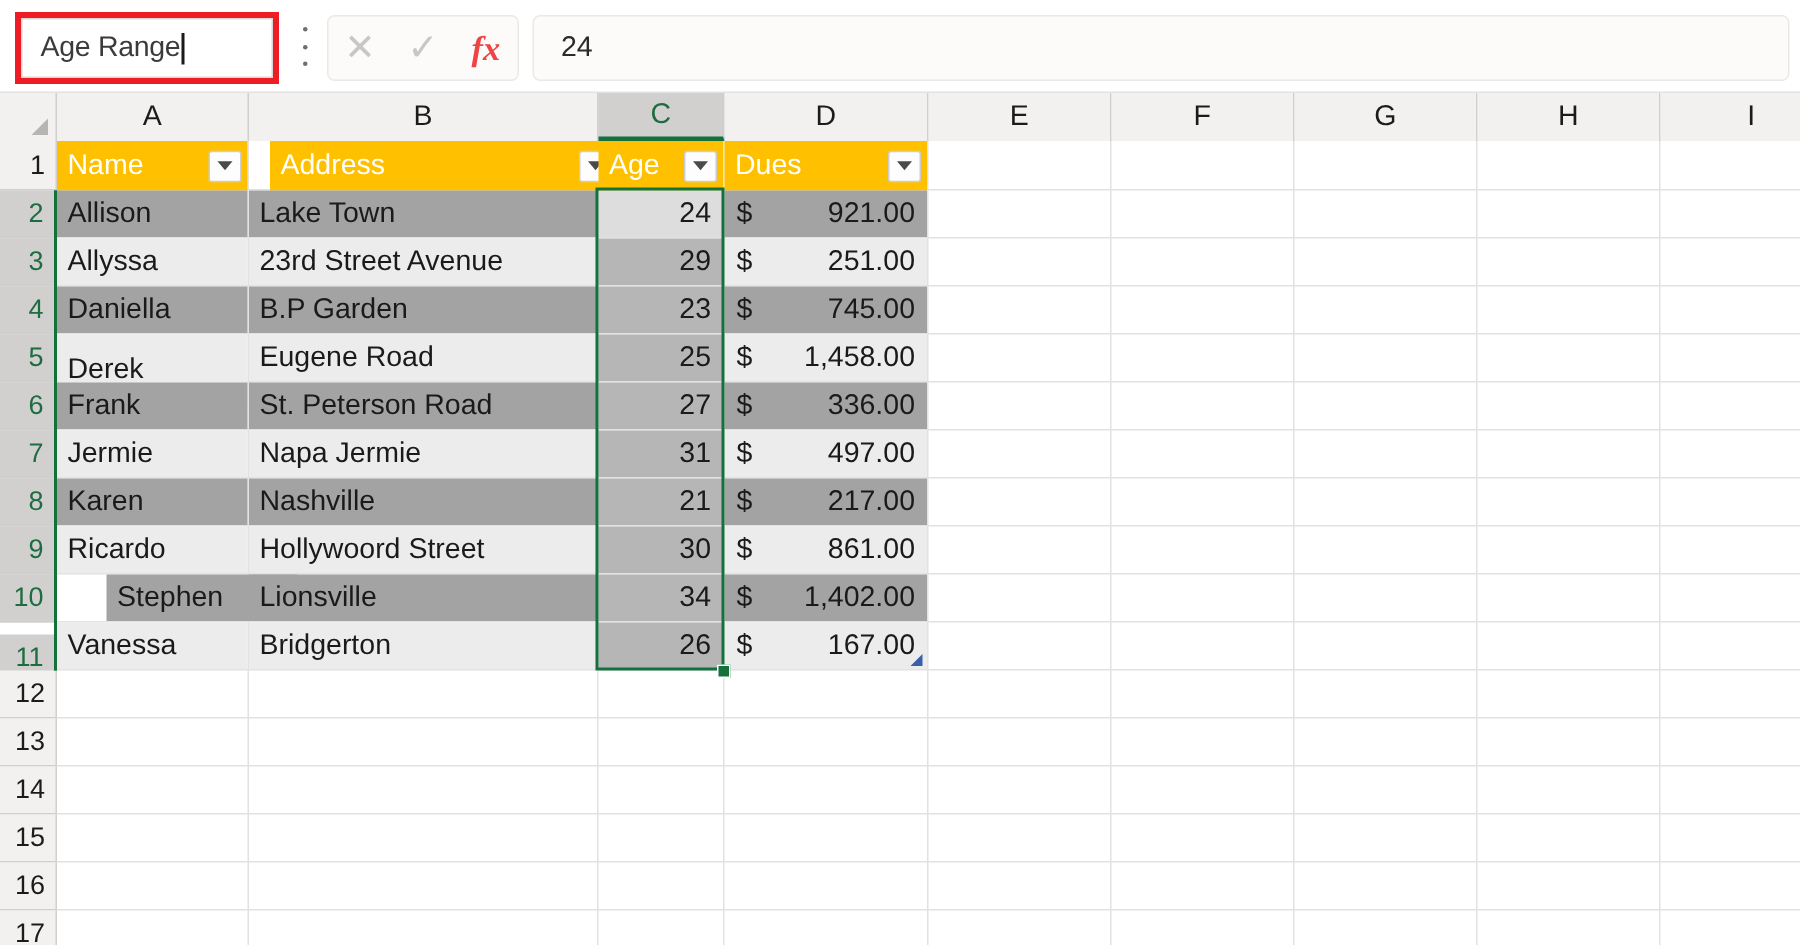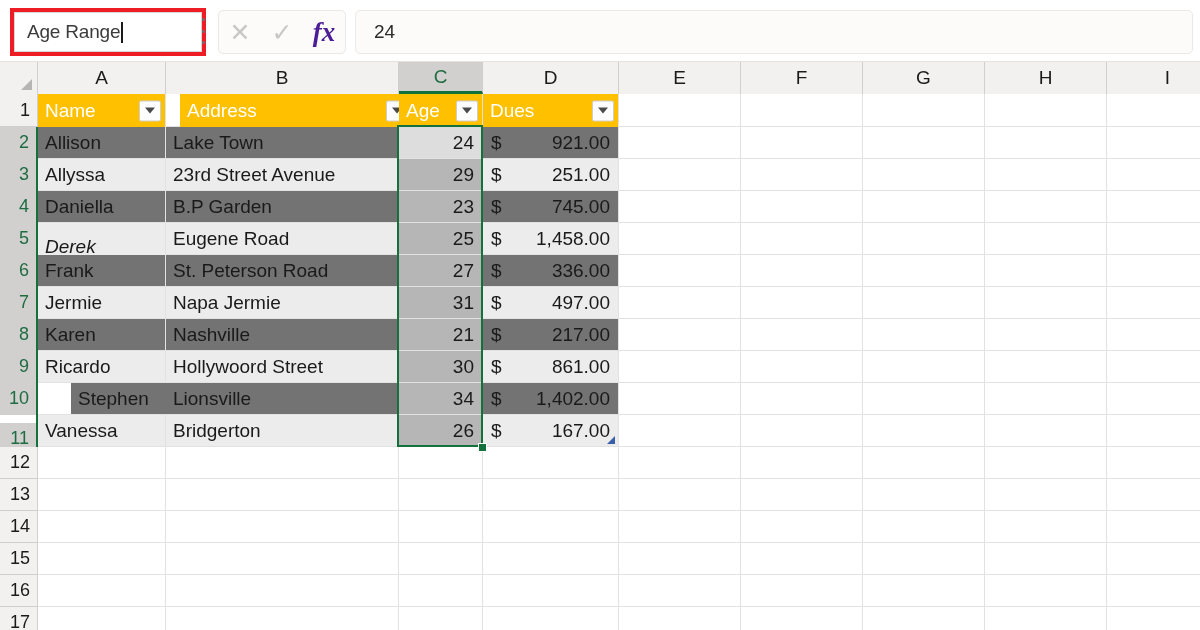--- a/index.html
+++ b/index.html
@@ -13,21 +13,21 @@
   
   #formula-strip {
     position: absolute; left: 0; top: 0;
     width: 1200px; height: 62px;
     background: #ffffff;
     border-bottom: 1px solid #e4e2e0;
   }
 
   #name-box-wrap {
     position: absolute; left: 10px; top: 8px;
-    width: 196px; height: 48px;
+    width: 176px; height: 48px;
     border: 4px solid #ee1c24;
     background: #ffffff;
     display: flex; align-items: center;
   }
   #name-box {
     width: 100%; height: 100%;
     border: 1px solid #d8d6d4;
     background: #ffffff;
     display: flex; align-items: center;
     padding-left: 12px;
@@ -61,21 +61,21 @@
     border: 1px solid #ebe9e7;
     border-radius: 5px;
     display: flex; align-items: center;
   }
   #fx-group .btn {
     flex: 1; height: 100%;
     display: flex; align-items: center; justify-content: center;
   }
   .ic-cancel { font-size: 25px; color: #c9c7c5; font-weight: 300; line-height: 1; }
   .ic-enter  { font-size: 25px; color: #c9c7c5; font-weight: 300; line-height: 1; }
-  .ic-fx     { font-size: 27px; color: #4c1d95; font-family: "Liberation Serif", serif; font-style: italic; font-weight: 700; line-height: 1; }
+  .ic-fx     { font-size: 23px; color: #ef4444; font-family: "Liberation Serif", serif; font-style: italic; font-weight: 700; line-height: 1; }
 
   #formula-input {
     position: absolute; left: 355px; top: 10px;
     width: 838px; height: 44px;
     background: #fcfbfa;
     border: 1px solid #ebe9e7;
     border-radius: 5px;
     display: flex; align-items: center;
     padding-left: 18px;
     font-size: 19px; color: #2b2b2b;
@@ -172,21 +172,21 @@
     display: flex; align-items: center; justify-content: center;
   }
   .filter-btn .tri {
     width: 0; height: 0;
     border-left: 5px solid transparent;
     border-right: 5px solid transparent;
     border-top: 6px solid #4a4a4a;
   }
 
   
-  .band-a { background: #737373; }
+  .band-a { background: #a3a3a3; }
   .band-b { background: #ececec; }
 
   .txt-left  { justify-content: flex-start; padding-left: 7px; }
   .txt-right { justify-content: flex-end;   padding-right: 8px; }
 
   .acct {
     display: flex; align-items: center;
     width: 100%; height: 100%;
     padding-left: 8px; padding-right: 8px;
   }
@@ -416,21 +416,21 @@
       </div>
       <div class="cell txt-left band-a" style="left: 38px; top: 129px; width: 127px; height: 31px;">Daniella</div>
       <div class="cell txt-left band-a" style="left: 166px; top: 129px; width: 232px; height: 31px;">B.P Garden</div>
       <div class="cell txt-right sel-shade" style="left: 399px; top: 129px; width: 83px; height: 31px;">23</div>
       <div class="cell band-a" style="left: 483px; top: 129px; width: 135px; height: 31px;">
         <div class="acct">
           <span class="sym">$</span>
           <span class="num">745.00</span>
         </div>
       </div>
-      <div class="cell txt-left band-b" style="left: 38px; top: 161px; width: 127px; height: 47px; font-style: italic;">Derek</div>
+      <div class="cell txt-left band-b" style="left: 38px; top: 161px; width: 127px; height: 47px;">Derek</div>
       <div class="cell txt-left band-b" style="left: 166px; top: 161px; width: 232px; height: 31px;">Eugene Road</div>
       <div class="cell txt-right sel-shade" style="left: 399px; top: 161px; width: 83px; height: 31px;">25</div>
       <div class="cell band-b" style="left: 483px; top: 161px; width: 135px; height: 31px;">
         <div class="acct">
           <span class="sym">$</span>
           <span class="num">1,458.00</span>
         </div>
       </div>
       <div class="cell txt-left band-a" style="left: 38px; top: 193px; width: 127px; height: 31px;">Frank</div>
       <div class="cell txt-left band-a" style="left: 166px; top: 193px; width: 232px; height: 31px;">St. Peterson Road</div>

